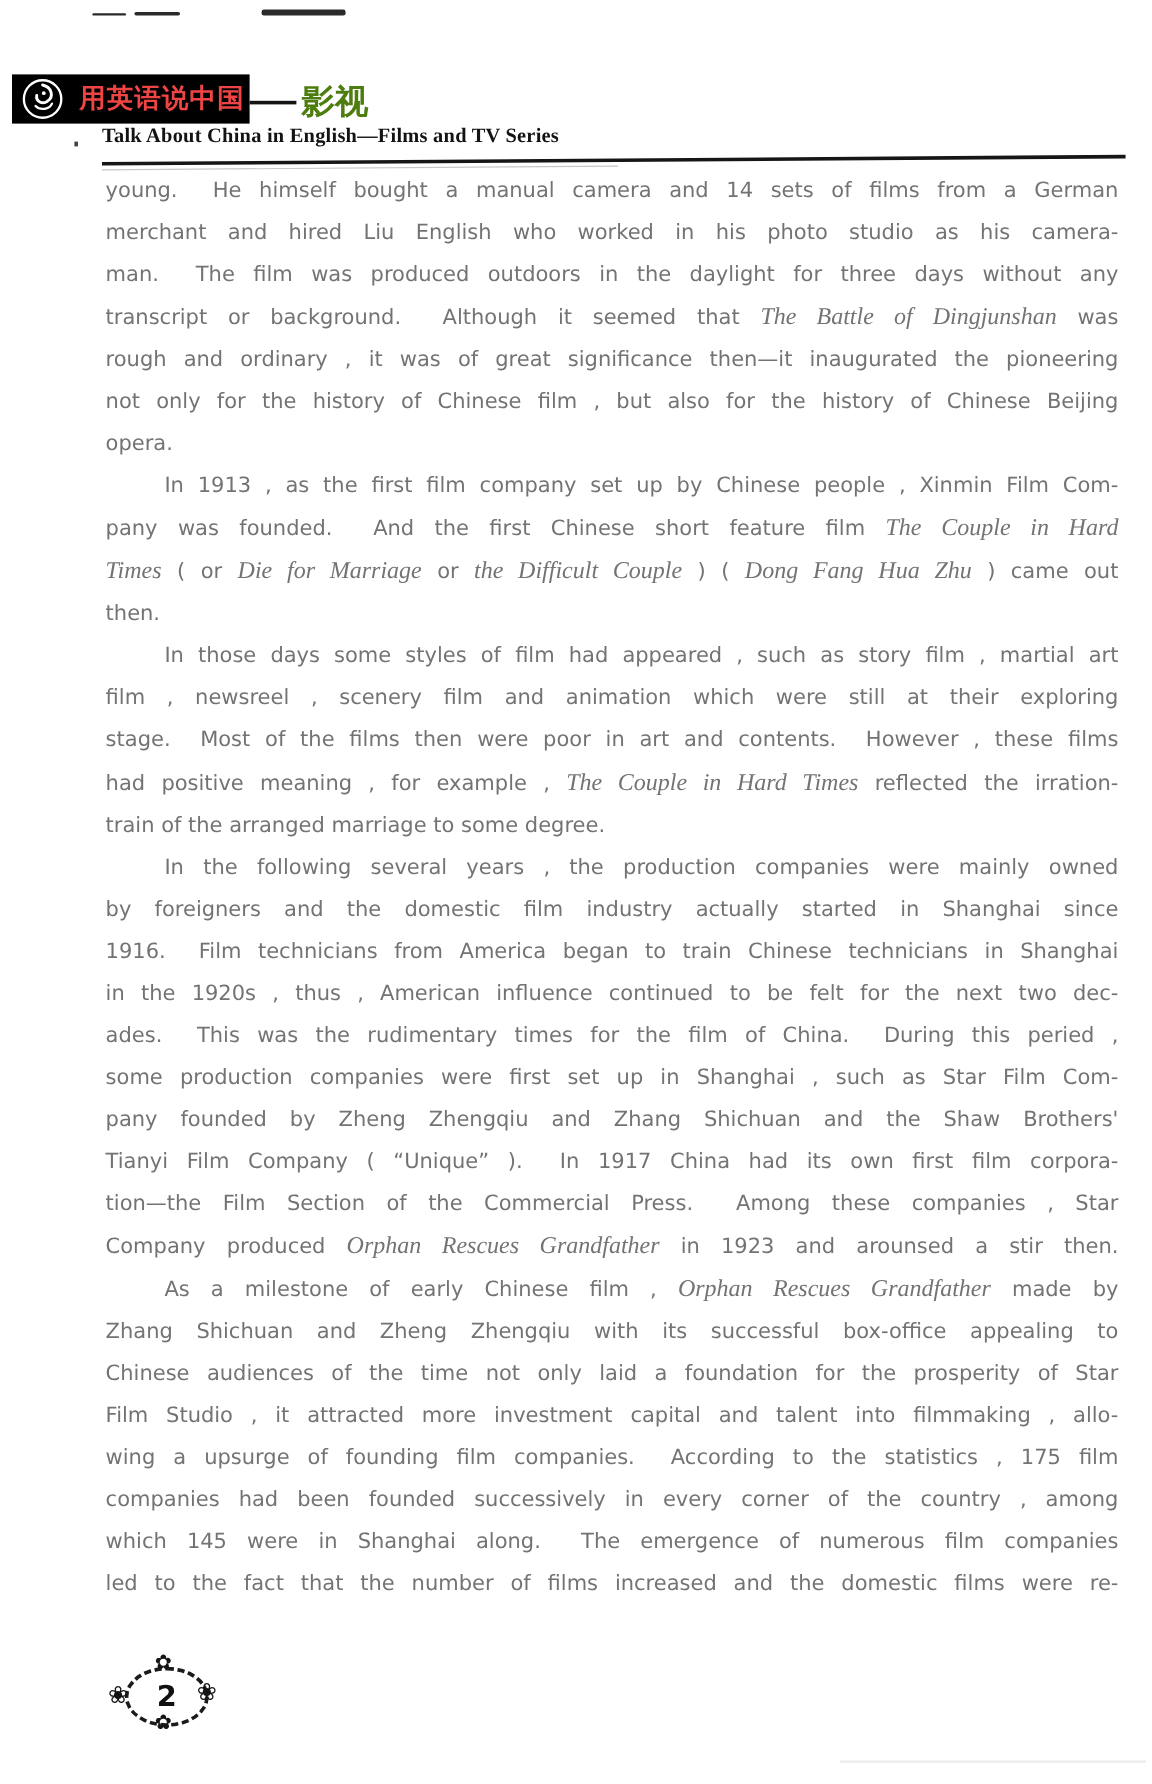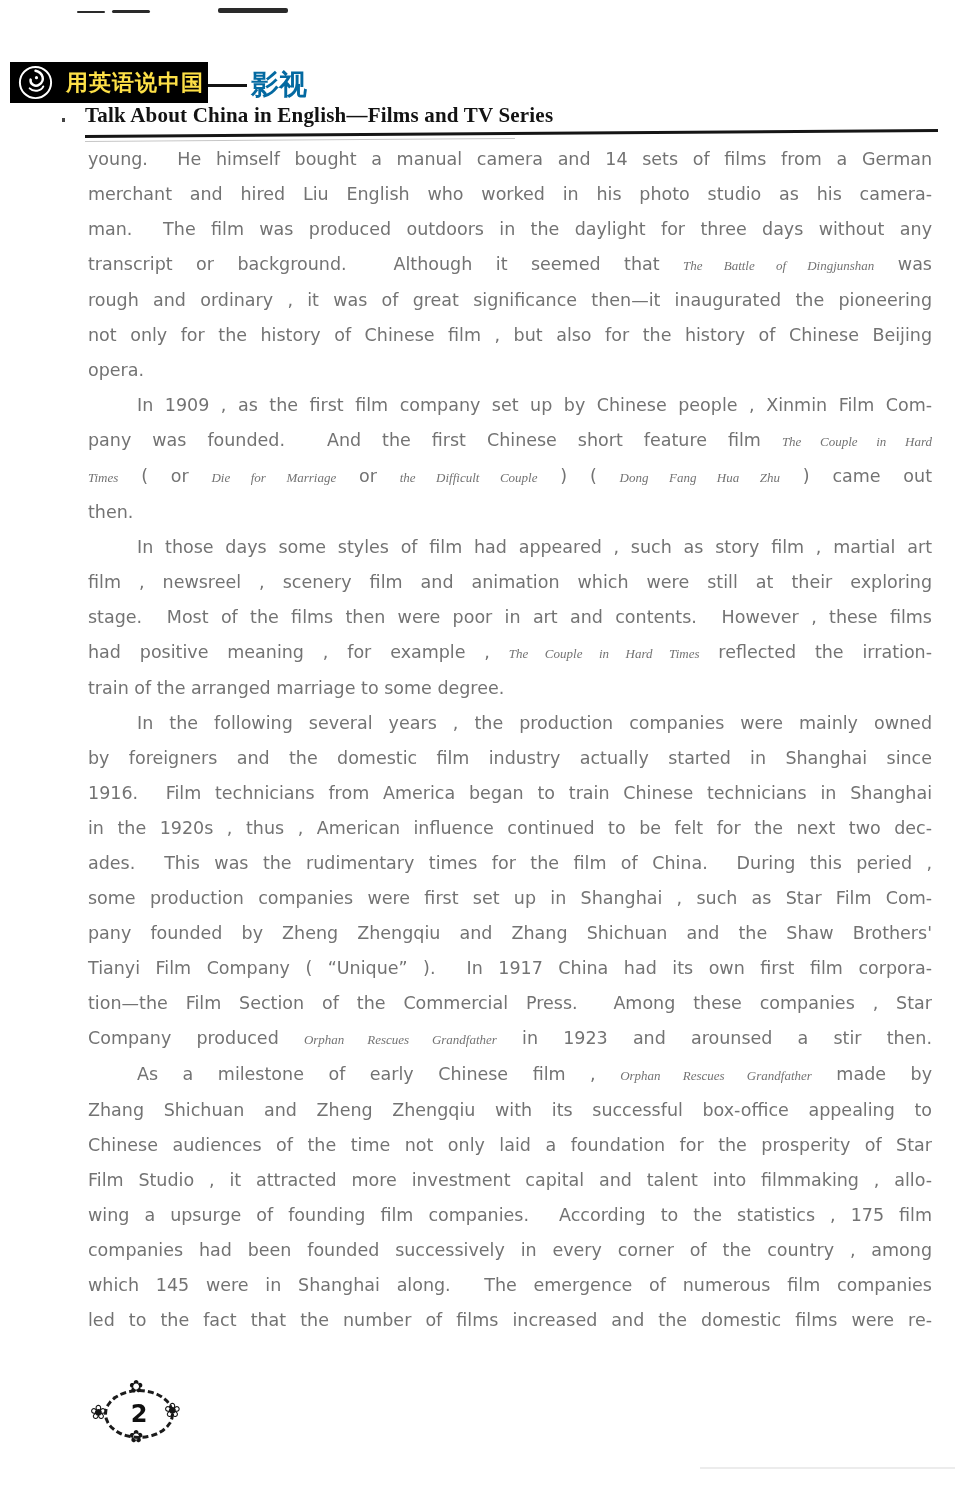--- a/index.html
+++ b/index.html
@@ -5,40 +5,40 @@
   html,body { margin:0; padding:0; background:#888; }
   .page { position:relative; width:960px; height:1487px; background:#ffffff;
           font-family:"DejaVu Sans",sans-serif; overflow:hidden; margin:0 auto; }
 
   .scan-mark { position:absolute; background:#2a2a2a; border-radius:2px; }
 
   
   .banner { position:absolute; left:10px; top:62px; width:198px; height:41px; background:#000; }
   .logo { position:absolute; left:6px; top:1px; width:39px; height:39px; }
   .banner-text { position:absolute; left:56px; top:0; height:41px; line-height:42px;
-                 color:#fde047; font-size:22px; font-weight:bold; letter-spacing:1px; white-space:nowrap; }
+                 color:#ef4444; font-size:22px; font-weight:bold; letter-spacing:1px; white-space:nowrap; }
   .banner-dash { position:absolute; left:208px; top:84px; width:39px; height:3px; background:#141414; }
-  .banner-suffix { position:absolute; left:251px; top:66px; font-size:28px; font-weight:bold; color:#0369a1; }
+  .banner-suffix { position:absolute; left:251px; top:66px; font-size:28px; font-weight:bold; color:#4d7c0f; }
 
   
   .page-title { position:absolute; left:85px; top:103px; font-family:"Liberation Serif",serif;
-                font-weight:bold; font-size:21px; color:#131313; letter-spacing:0.2px; white-space:nowrap; }
+                font-weight:bold; font-size:17px; color:#131313; letter-spacing:0.2px; white-space:nowrap; }
   .title-rule { position:absolute; left:85px; top:135px; width:853px; height:3px; background:#161616;
                 transform:rotate(-0.4deg); transform-origin:left center; }
   .title-rule-ghost { position:absolute; left:85px; top:141px; width:430px; height:1px; background:#c6c6c6;
                 transform:rotate(-0.4deg); transform-origin:left center; }
   .title-dot { position:absolute; left:62px; top:118px; width:3px; height:4px; background:#444; }
 
   
   .body-text { position:absolute; left:88px; top:142px; width:844px;
                font-size:17.5px; line-height:35px; color:#737373; }
   .line { text-align:justify; }
   .line.fill { text-align-last:justify; }
   .line.indent { padding-left:49px; }
-  .it { font-family:"Liberation Serif",serif; font-style:italic; font-size:13px; }
+  .it { font-family:"Liberation Serif",serif; font-style:italic; font-size:20px; }
 
   
   .page-badge { position:absolute; left:93px; top:1381px; width:92px; height:66px; }
   .badge-oval { position:absolute; left:11px; top:8px; width:64px; height:44px;
                 border:3px dashed #1b1b1b; border-radius:50%; }
   .badge-num { position:absolute; left:11px; top:8px; width:70px; height:50px; line-height:50px;
                text-align:center; font-weight:bold; font-size:24px; color:#101010; }
   .rosette { position:absolute; font-size:17px; color:#151515; line-height:1; }
   .rosette.r-top { left:36px; top:-3px; }
   .rosette.r-bottom { left:36px; top:47px; }
@@ -77,21 +77,21 @@
       <div>
         <div class="line fill"><span>young.&nbsp; He himself bought a manual camera and 14 sets of films from a German</span></div>
         <div class="line fill"><span>merchant and hired Liu English who worked in his photo studio as his camera-</span></div>
         <div class="line fill"><span>man.&nbsp; The film was produced outdoors in the daylight for three days without any</span></div>
         <div class="line fill"><span>transcript or background.&nbsp; Although it seemed that </span><span class="it">The Battle of Dingjunshan</span><span> was</span></div>
         <div class="line fill"><span>rough and ordinary , it was of great significance then—it inaugurated the pioneering</span></div>
         <div class="line fill"><span>not only for the history of Chinese film , but also for the history of Chinese Beijing</span></div>
         <div class="line"><span>opera.</span></div>
       </div>
       <div>
-        <div class="line fill indent"><span>In 1909 , as the first film company set up by Chinese people , Xinmin Film Com-</span></div>
+        <div class="line fill indent"><span>In 1913 , as the first film company set up by Chinese people , Xinmin Film Com-</span></div>
         <div class="line fill"><span>pany was founded.&nbsp; And the first Chinese short feature film </span><span class="it">The Couple in Hard</span></div>
         <div class="line fill"><span class="it">Times</span><span> ( or </span><span class="it">Die for Marriage</span><span> or </span><span class="it">the Difficult Couple</span><span> ) ( </span><span class="it">Dong Fang Hua Zhu</span><span> ) came out</span></div>
         <div class="line"><span>then.</span></div>
       </div>
       <div>
         <div class="line fill indent"><span>In those days some styles of film had appeared , such as story film , martial art</span></div>
         <div class="line fill"><span>film , newsreel , scenery film and animation which were still at their exploring</span></div>
         <div class="line fill"><span>stage.&nbsp; Most of the films then were poor in art and contents.&nbsp; However , these films</span></div>
         <div class="line fill"><span>had positive meaning , for example , </span><span class="it">The Couple in Hard Times</span><span> reflected the irration-</span></div>
         <div class="line"><span>train of the arranged marriage to some degree.</span></div>

